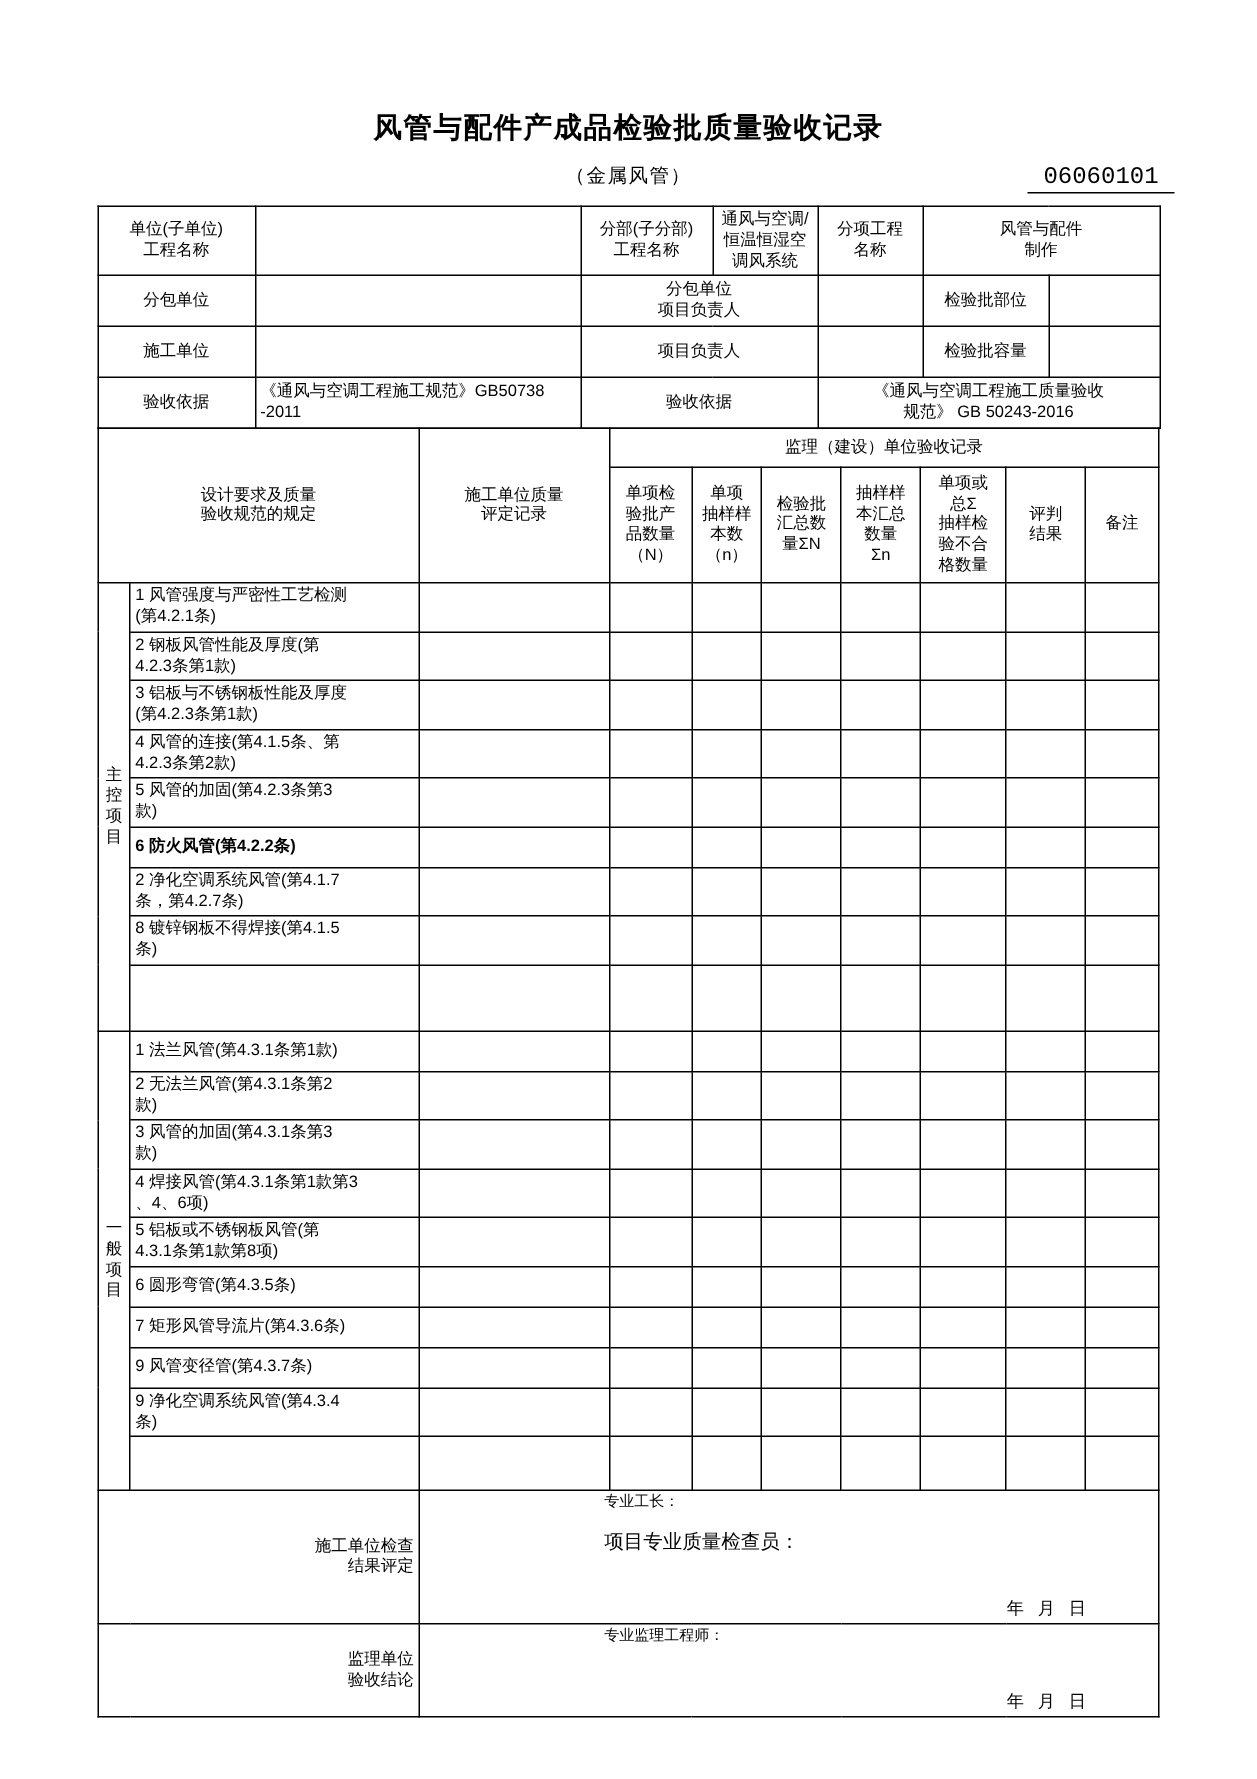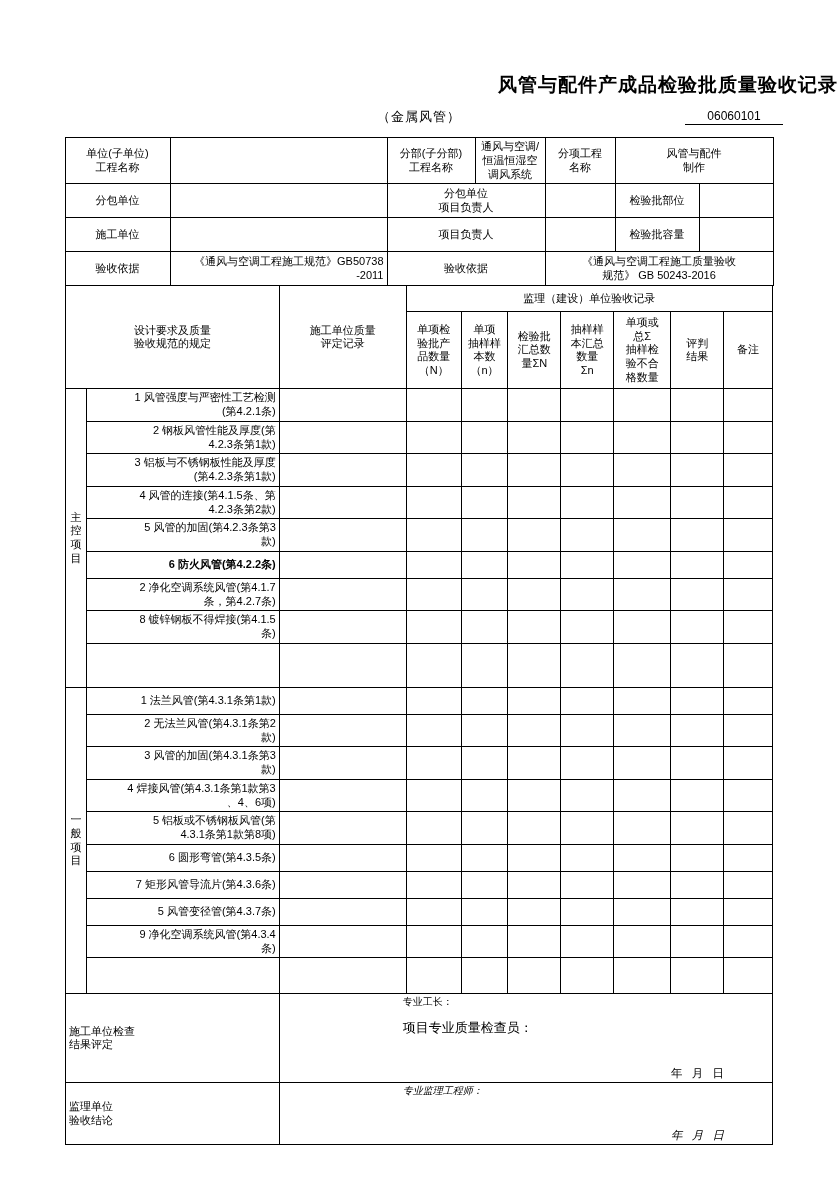--- a/index.html
+++ b/index.html
@@ -14,62 +14,63 @@
     color: #000000;
     position: relative;
   }
   .page {
     position: relative;
     width: 838px;
     height: 1186px;
     box-sizing: border-box;
   }
   .doc-title {
-    text-align: right;
+    text-align: center;
     font-size: 19px;
     font-weight: bold;
     letter-spacing: 1px;
     margin-top: 72px;
   }
   .subtitle-row {
     position: relative;
     margin-top: 10px;
     height: 20px;
+    font-family: Liberation Mono, monospace;
   }
   .doc-subtitle {
     text-align: center;
     font-size: 13px;
     letter-spacing: 1px;
   }
   .doc-code {
     position: absolute;
     right: 55px;
     top: 1px;
-    font-size: 12px;
+    font-size: 16px;
     border-bottom: 1px solid #000;
     padding: 0 6px 1px 6px;
     min-width: 86px;
     text-align: center;
   }
   table.form {
     border-collapse: collapse;
     margin: 9px auto 0 auto;
     width: 708px;
     table-layout: fixed;
   }
   table.form td {
     border: 1px solid #000000;
     font-size: 11px;
     padding: 2px 3px;
     vertical-align: middle;
     line-height: 1.25;
     word-break: break-all;
   }
   .c { text-align: center; }
-  .l { text-align: right; }
+  .l { text-align: left; }
   .b { font-weight: bold; margin-top: 24px; }
   .vert {
     text-align: center;
     font-size: 11px;
     line-height: 1.15;
     padding: 2px 1px;
   }
   .vert span {
     display: block;
     width: 12px;
@@ -91,24 +92,23 @@
     text-align: right;
     padding-right: 42px;
     font-size: 11.5px;
     margin-top: 30px;
     letter-spacing: 3px;
   }
   .sig-cell2 {
     height: 56px;
     vertical-align: top;
     padding-top: 18px;
-    font-style: italic;
   }
   .mid-label {
-    text-align: left;
+    text-align: right;
     font-size: 11.5px;
     line-height: 1.5;
   }
 </style>
 </head>
 <body>
 
 <div class="page">
 
   <div class="doc-title">风管与配件产成品检验批质量验收记录</div>
@@ -476,21 +476,21 @@
         <td></td>
         <td></td>
         <td></td>
         <td></td>
         <td></td>
         <td></td>
         <td></td>
       </tr>
       <tr class="row-item">
         <td class="l">
-          <div>5  风管变径管(第4.3.7条)</div>
+          <div>9  风管变径管(第4.3.7条)</div>
         </td>
         <td></td>
         <td></td>
         <td></td>
         <td></td>
         <td></td>
         <td></td>
         <td></td>
         <td></td>
       </tr>

